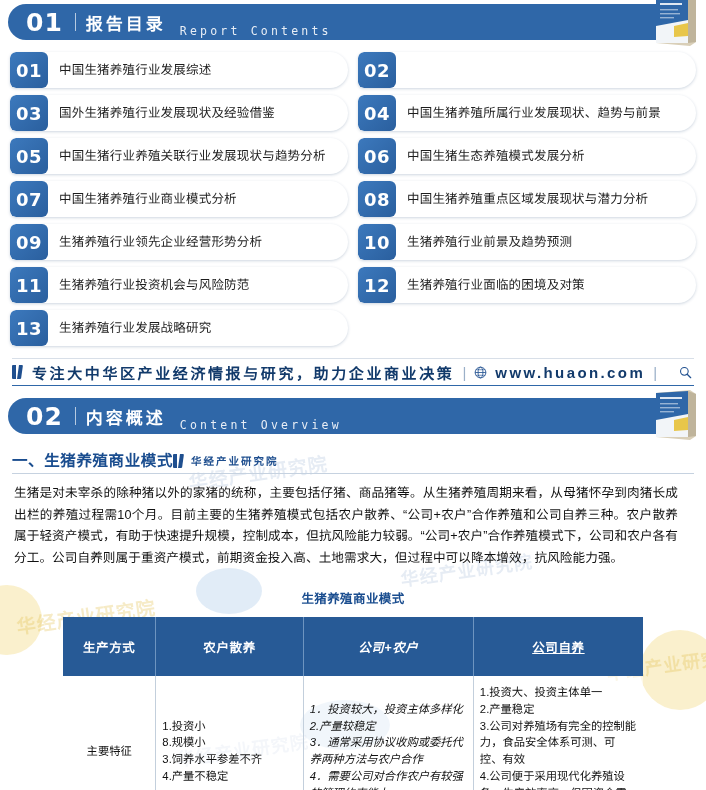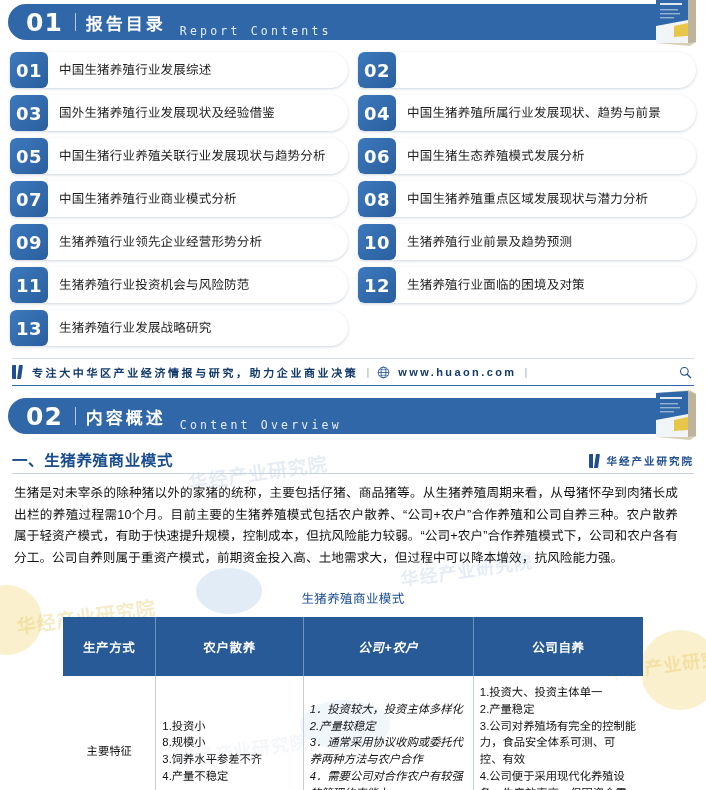--- a/index.html
+++ b/index.html
@@ -148,21 +148,21 @@
   .brand-strip {
     position: relative;
     z-index: 3;
     margin: 12px 12px 0 12px;
     border-top: 1px solid #d8dfe8;
     border-bottom: 1px solid #2f67a8;
     height: 26px;
     display: flex;
     align-items: center;
     gap: 8px;
-    font-size: 11px;
+    font-size: 15px;
     color: #123a6b;
     letter-spacing: 2.6px;
     font-weight: 700;
     text-align: right;
   }
   .logo-mark {
     display: inline-block;
     width: 12px;
     height: 14px;
     position: relative;
@@ -198,21 +198,20 @@
     flex: 0 0 auto;
   }
 
   
   .h2row {
     position: relative;
     z-index: 3;
     margin: 10px 12px 0 12px;
     display: flex;
     align-items: flex-end;
-    justify-content: space-between;
   }
   .h2 {
     font-size: 15.5px;
     font-weight: 700;
     color: #1a4d8f;
     letter-spacing: 0.6px;
   }
   .h2-underline {
     position: relative;
     z-index: 3;
@@ -241,21 +240,21 @@
     color: #111;
     letter-spacing: 0.1px;
   }
 
   
   .tbl-title {
     position: relative;
     z-index: 3;
     text-align: center;
     font-size: 12.5px;
-    font-weight: 400;
+    font-weight: 700;
     color: #1a4d8f;
     margin-top: 18px;
     letter-spacing: 0.4px;
   }
   table.data {
     position: relative;
     z-index: 3;
     margin: 10px auto 0 auto;
     width: 580px;
     border-collapse: collapse;
@@ -263,21 +262,21 @@
   }
   table.data thead th {
     background: #275a96;
     color: #ffffff;
     font-size: 12.5px;
     font-weight: 700;
     padding: 20px 4px;
     border-right: 1px solid #6d94c0;
     letter-spacing: 0.6px;
   }
-  table.data thead th:last-child { border-right: none; }
+  table.data thead th:last-child { border-right: none; text-decoration: underline; }
   table.data tbody td {
     border-right: 1px solid #c3cfdc;
     border-bottom: 1px solid #c3cfdc;
     font-size: 11.3px;
     line-height: 1.5;
     color: #111;
     padding: 8px 6px;
     vertical-align: middle;
   }
   table.data tbody td:last-child { border-right: none; }

